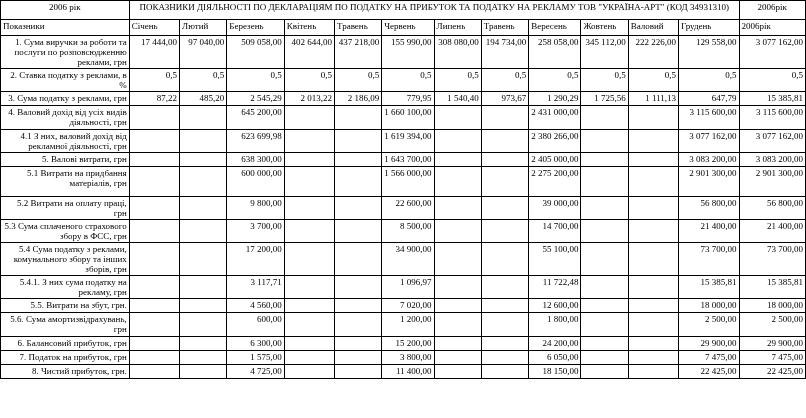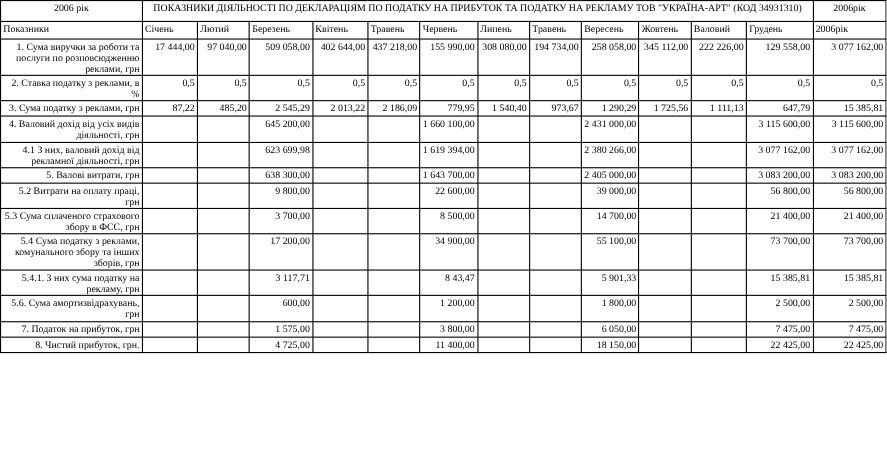--- a/index.html
+++ b/index.html
@@ -214,20 +214,36 @@
         <td class="num">1 643 700,00</td>
         <td class="num"></td>
         <td class="num"></td>
         <td class="num">2 405 000,00</td>
         <td class="num"></td>
         <td class="num"></td>
         <td class="num">3 083 200,00</td>
         <td class="num">3 083 200,00</td>
       </tr>
 
+      <tr class="r4">
+        <td class="rowlabel">5.1 Витрати на придбання матеріалів, грн</td>
+        <td class="num"></td>
+        <td class="num"></td>
+        <td class="num">600 000,00</td>
+        <td class="num"></td>
+        <td class="num"></td>
+        <td class="num">1 566 000,00</td>
+        <td class="num"></td>
+        <td class="num"></td>
+        <td class="num">2 275 200,00</td>
+        <td class="num"></td>
+        <td class="num"></td>
+        <td class="num">2 901 300,00</td>
+        <td class="num">2 901 300,00</td>
+      </tr>
 
       <tr class="r2">
         <td class="rowlabel">5.2 Витрати на оплату праці, грн</td>
         <td class="num"></td>
         <td class="num"></td>
         <td class="num">9 800,00</td>
         <td class="num"></td>
         <td class="num"></td>
         <td class="num">22 600,00</td>
         <td class="num"></td>
@@ -273,48 +289,80 @@
         <td class="num">73 700,00</td>
       </tr>
 
       <tr class="r2">
         <td class="rowlabel">5.4.1. З них сума податку на рекламу, грн</td>
         <td class="num"></td>
         <td class="num"></td>
         <td class="num">3 117,71</td>
         <td class="num"></td>
         <td class="num"></td>
-        <td class="num">8 43,47</td>
-        <td class="num"></td>
-        <td class="num"></td>
-        <td class="num">5 901,33</td>
+        <td class="num">1 096,97</td>
+        <td class="num"></td>
+        <td class="num"></td>
+        <td class="num">11 722,48</td>
         <td class="num"></td>
         <td class="num"></td>
         <td class="num">15 385,81</td>
         <td class="num">15 385,81</td>
       </tr>
 
+      <tr class="r1">
+        <td class="rowlabel">5.5. Витрати на збут, грн.</td>
+        <td class="num"></td>
+        <td class="num"></td>
+        <td class="num">4 560,00</td>
+        <td class="num"></td>
+        <td class="num"></td>
+        <td class="num">7 020,00</td>
+        <td class="num"></td>
+        <td class="num"></td>
+        <td class="num">12 600,00</td>
+        <td class="num"></td>
+        <td class="num"></td>
+        <td class="num">18 000,00</td>
+        <td class="num">18 000,00</td>
+      </tr>
 
       <tr class="r1">
         <td class="rowlabel">5.6. Сума амортизвідрахувань, грн</td>
         <td class="num"></td>
         <td class="num"></td>
         <td class="num">600,00</td>
         <td class="num"></td>
         <td class="num"></td>
         <td class="num">1 200,00</td>
         <td class="num"></td>
         <td class="num"></td>
         <td class="num">1 800,00</td>
         <td class="num"></td>
         <td class="num"></td>
         <td class="num">2 500,00</td>
         <td class="num">2 500,00</td>
       </tr>
 
+      <tr class="r1">
+        <td class="rowlabel">6. Балансовий прибуток, грн</td>
+        <td class="num"></td>
+        <td class="num"></td>
+        <td class="num">6 300,00</td>
+        <td class="num"></td>
+        <td class="num"></td>
+        <td class="num">15 200,00</td>
+        <td class="num"></td>
+        <td class="num"></td>
+        <td class="num">24 200,00</td>
+        <td class="num"></td>
+        <td class="num"></td>
+        <td class="num">29 900,00</td>
+        <td class="num">29 900,00</td>
+      </tr>
 
       <tr class="r1">
         <td class="rowlabel">7. Податок на прибуток, грн</td>
         <td class="num"></td>
         <td class="num"></td>
         <td class="num">1 575,00</td>
         <td class="num"></td>
         <td class="num"></td>
         <td class="num">3 800,00</td>
         <td class="num"></td>

